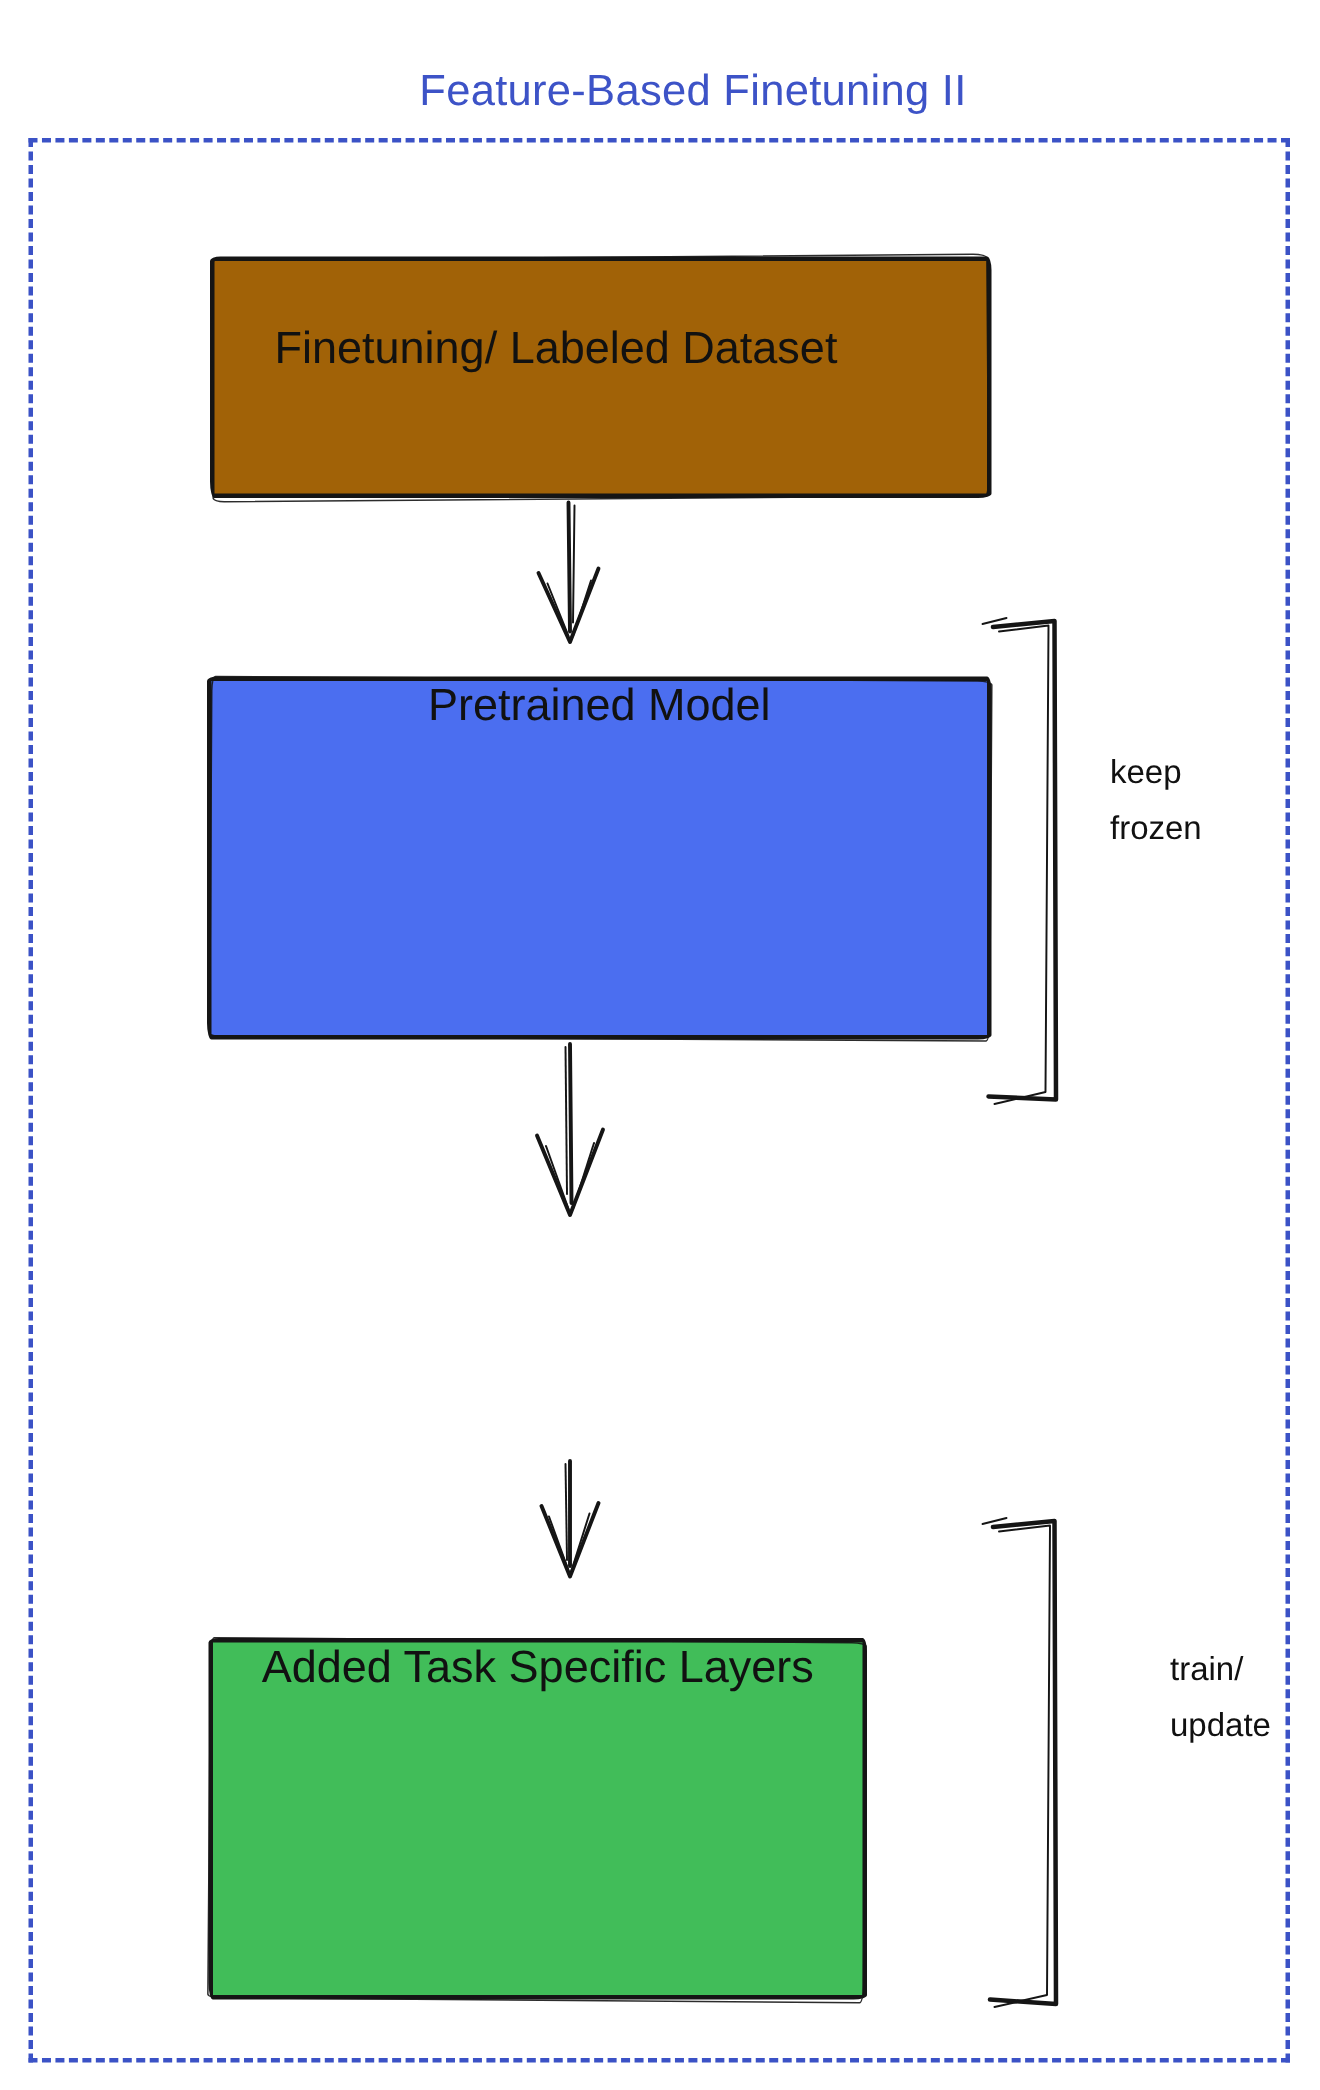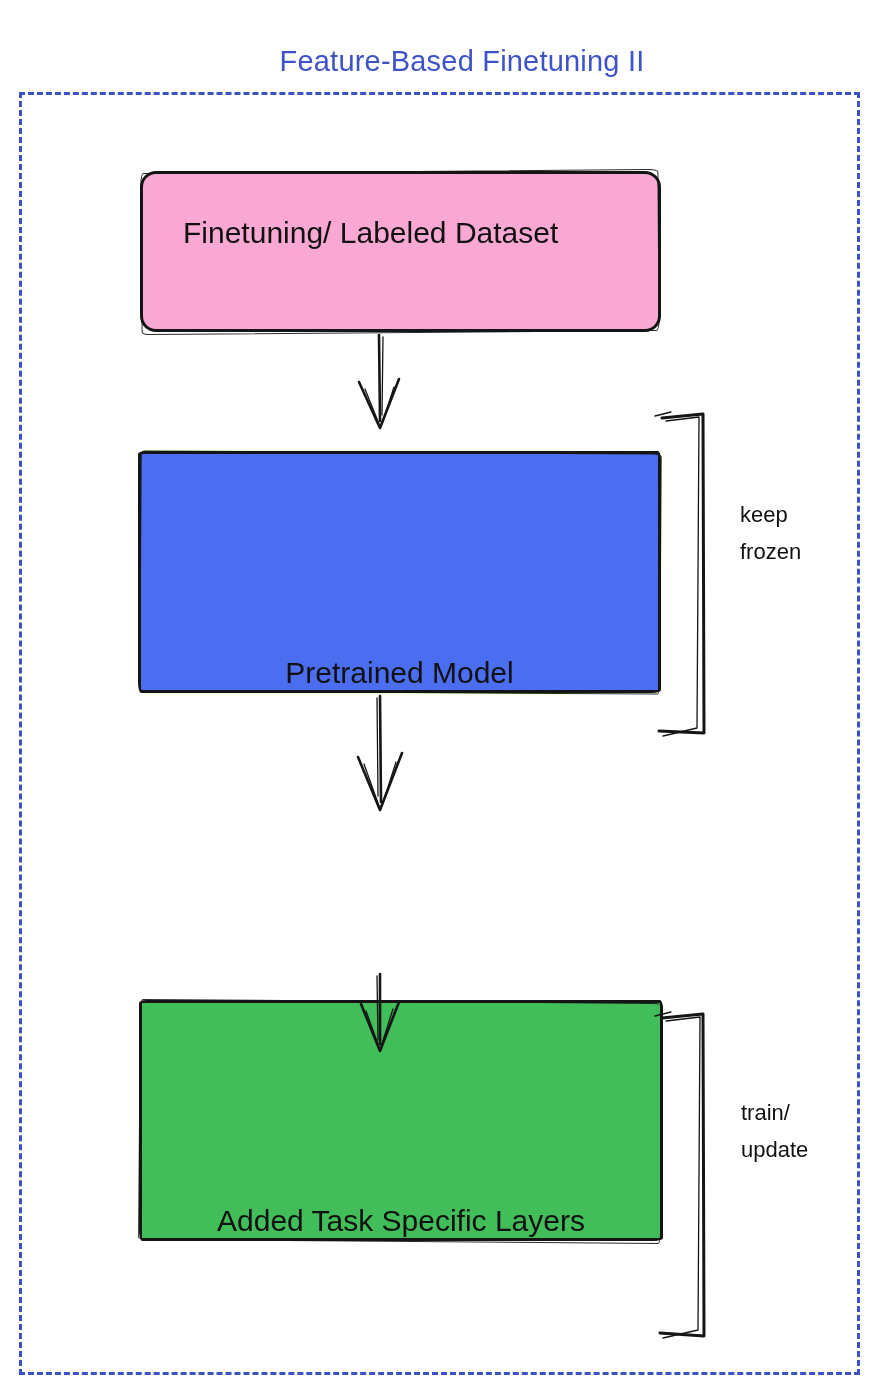--- a/index.html
+++ b/index.html
@@ -26,68 +26,68 @@
     left:19px;top:92px;
     width:841px;height:1283px;
     box-sizing:border-box;
     border:3px dashed #3B52C6;
   }
   
   .node{
     position:absolute;
     box-sizing:border-box;
     border:3.5px solid #151515;
-    display:flex;align-items:flex-end;justify-content:center;
+    display:flex;align-items:flex-start;justify-content:center;
     color:#111111;
     font-size:30px;
     border-radius:7px 3px 9px 3px / 3px 9px 3px 11px;
   }
   .node::before{
     content:"";
     position:absolute;
     pointer-events:none;
     border:1.6px solid rgba(21,21,21,.9);
     border-radius:3px 10px 3px 8px / 10px 3px 12px 3px;
   }
   .node1{left:140px;top:171px;width:521px;height:161px;
          align-items:flex-start;justify-content:flex-start;
          padding:42px 0 0 40px;}
   .node1::before{inset:-3px -1px -4px -2px;transform:rotate(-0.45deg);}
   .node2{left:138px;top:451px;width:523px;height:242px;}
   .node2::before{inset:-2px -3px -3px -1px;transform:rotate(0.35deg);}
   .node3{left:136px;top:815px;width:525px;height:158px;}
   .node3::before{inset:-4px -2px -2px -3px;transform:rotate(-0.3deg);}
-  .node4{left:139px;top:1000px;width:524px;height:241px;}
+  .node4{left:139px;top:1092px;width:439px;height:241px;}
   .node4::before{inset:-2px -2px -4px -3px;transform:rotate(0.45deg);}
   .node-label{position:relative;z-index:2;}
   .annot{
     position:absolute;
     color:#111111;
     font-size:22px;
     line-height:37px;
     white-space:pre-line;
   }
   .annot1{left:740px;top:496px;}
-  .annot2{left:741px;top:1094px;}
+  .annot2{left:780px;top:1094px;}
   .ink-layer{position:absolute;left:0;top:0;pointer-events:none;}
   .ink{stroke:#151515;fill:none;stroke-linecap:round;stroke-linejoin:round;}
   .w30{stroke-width:3;}
   .w26{stroke-width:2.6;}
   .w13{stroke-width:1.3;}
 </style>
 </head>
 <body>
 
 <div class="canvas">
 
   <div class="title" style="color: rgb(61, 83, 199);">Feature-Based Finetuning II</div>
 
   <div class="frame" style="border-color: rgb(59, 82, 198);"></div>
 
-  <div class="node node1" style="background-color: #f9a8d4; border-radius: 16px;">
+  <div class="node node1" style="background-color: #a16207;">
     <span class="node-label">Finetuning/ Labeled Dataset</span>
   </div>
 
   <div class="node node2" style="background-color: rgb(75, 110, 240);">
     <span class="node-label">Pretrained Model</span>
   </div>
 
 
   <div class="node node4" style="background-color: rgb(65, 189, 89);">
     <span class="node-label">Added Task Specific Layers</span>

